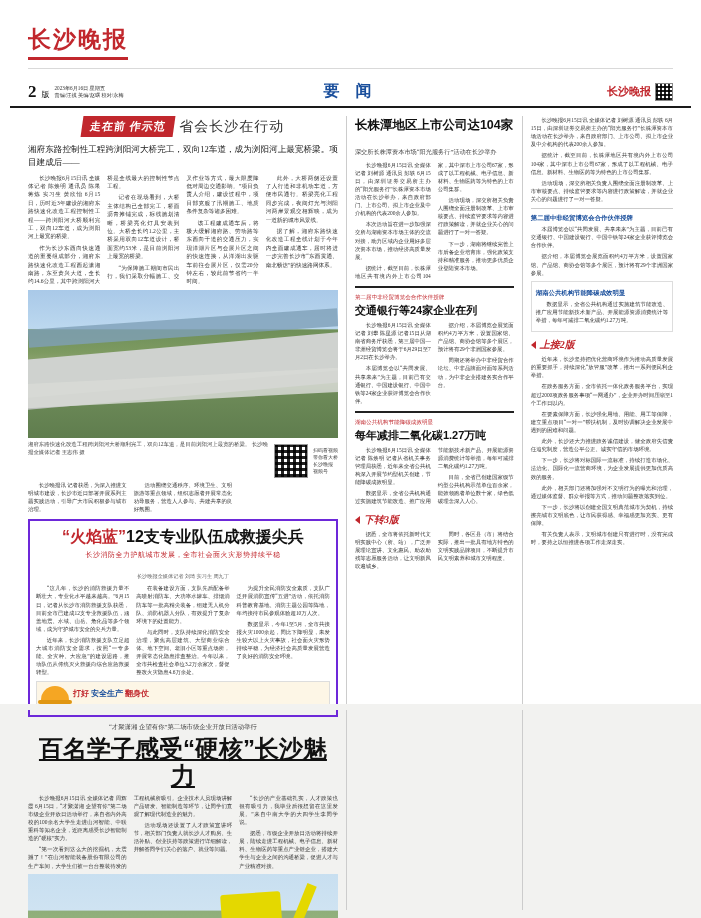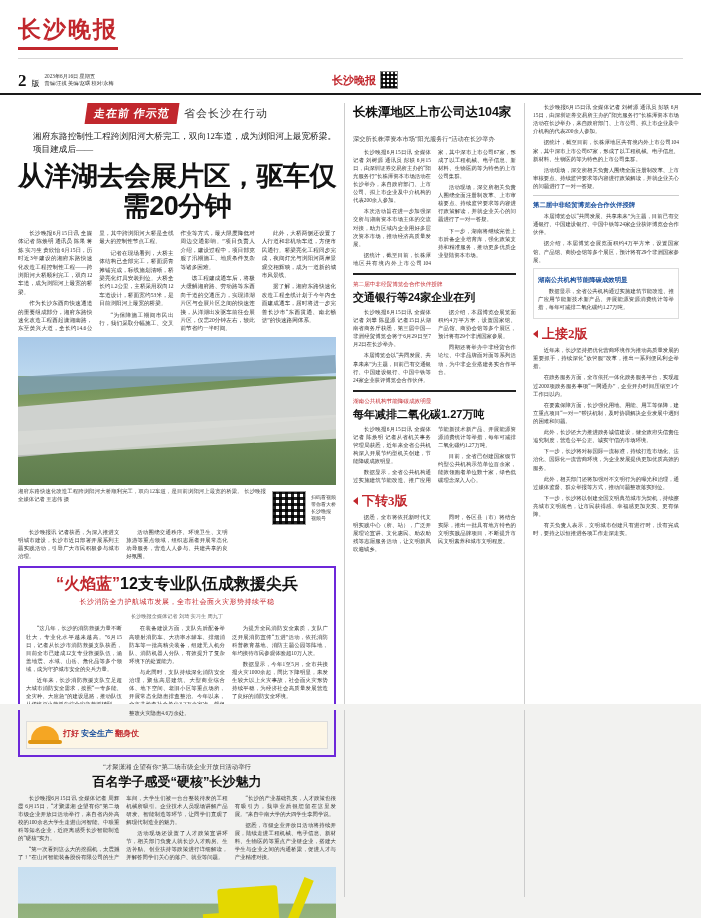--- a/index.html
+++ b/index.html
@@ -10,21 +10,21 @@
     background: #f2f2f0;
     font-family: "Liberation Serif", serif;
     color: #111;
     overflow: hidden;
   }
   .page {
     position: relative;
     width: 701px;
     height: 710px;
     background: #ffffff;
-    padding: 0;
+    padding: 10px;
   }
   
   .masthead {
     padding: 14px 18px 6px 18px;
     background: #fff;
   }
   .masthead-title {
     display: inline-block;
     color: #c1272d;
     font-family: "Liberation Serif", serif;
@@ -84,25 +84,25 @@
   
   .banner {
     display: flex; align-items: center; justify-content: center; gap: 6px;
     margin-bottom: 6px;
   }
   .banner-badge {
     background: #c1272d; color: #fff; font-weight: bold; font-size: 11px;
     padding: 3px 8px; letter-spacing: 1px;
     transform: skewX(-8deg);
   }
-  .banner-sub { font-size: 11px; color: #333; letter-spacing: 1px;}
+  .banner-sub { font-size: 14px; color: #333; letter-spacing: 1px;}
   
   .kicker {
     font-size: 8.6px; line-height: 1.55; color: #222; text-align: justify;
-    margin: 2px 0 4px 15px;
+    margin: 2px 0 4px 0;
   }
   .lead-head {
     font-size: 27px; font-weight: bold; letter-spacing: -0.5px;
     line-height: 1.12; text-align: center; margin: 2px 0 8px 0;
     font-family: "Liberation Sans", sans-serif;
   }
   
   .body-cols {
     column-count: 4; column-gap: 7px; font-size: 5.6px; line-height: 1.5;
     text-align: justify; color: #333;
@@ -143,33 +143,33 @@
   .qr-row { display: flex; gap: 5px; align-items: center; margin: 3px 0;}
   .qr-text { font-size: 5px; line-height: 1.4; color: #444;}
   
   .sec-mark {
     display: flex; align-items: center; gap: 4px; margin: 6px 0 3px 0;
   }
   .sec-mark .tri {
     width: 0;height: 0;border-top: 4px solid transparent;border-bottom: 4px solid transparent;
     border-right: 5px solid #c1272d;
   }
-  .sec-mark .label { font-size: 13px; color: #c1272d; font-weight: bold;}
+  .sec-mark .label { font-size: 10px; color: #c1272d; font-weight: bold; font-style: italic;}
   .rule-thin { height: 1px; background: #ccc; margin: 5px 0;}
   .rule-dark { height: 2px; background: #222; margin: 6px 0;}
   
   .boxed {
     border: 2px solid #6d28d9; padding: 6px; margin-top: 6px;
   }
   .box-head {
     font-size: 16px; font-weight: bold; text-align: center; line-height: 1.2;
     font-family: "Liberation Sans", sans-serif;
   }
   .box-sub {
-    font-size: 7px; color: #c1272d; text-align: center; margin: 4px 0 6px 0;
+    font-size: 7px; color: #c1272d; text-align: center; margin: 4px 0 13px 0;
     letter-spacing: .5px;
   }
   .byline { font-size: 5.2px; color: #666; text-align: center; margin-bottom: 4px;}
   
   .helmet-box {
     border: 1px solid #ddd; background: #fdf6e6; padding: 4px;
     display: flex; gap: 4px; align-items: center; margin-top: 4px;
   }
   .helmet {
     width: 28px; height: 18px; background: #f5a623; border-radius: 14px 14px 3px 3px;
@@ -177,22 +177,22 @@
   }
   .helmet:after{
     content:""; position:absolute; left:-3px; bottom:0; width:34px;height:4px;
     background:#e09612; border-radius:2px;
   }
   .helmet-txt { font-size: 8px; font-weight: bold; color: #c1272d; line-height: 1.3;}
   .helmet-txt .b { color:#1a4f9c;}
   
   .feat-kicker { font-size: 6.4px; color: #444; text-align: center; margin: 6px 0 3px 0;}
   .feat-head {
-    font-size: 13px; font-weight: bold; text-align: center; line-height: 1.15;
-    font-family: "Liberation Sans", sans-serif; margin-bottom: 4px;
+    font-size: 24px; font-weight: bold; text-align: center; line-height: 1.15;
+    font-family: "Liberation Sans", sans-serif; margin-bottom: 4px; text-decoration: underline;
   }
   .photo2 {
     width: 100%; height: 120px; margin: 4px 0 2px 0; position: relative; overflow:hidden;
     background: linear-gradient(#c8dff0 0%, #cfe3f2 30%, #8fae7a 31%, #9cbb85 60%, #b7a889 61%, #c2b294 100%);
   }
   .photo2 .excavator {
     position:absolute; right:18%; top:16%; width:60px; height:56px;
     background:#e4d800; border-radius:3px; transform: rotate(-4deg);
     box-shadow: -26px 14px 0 -10px #e4d800;
   }
@@ -227,37 +227,37 @@
     <div class="masthead-rule"></div>
   </div>
 
   <div class="folio">
     <div class="folio-left">
       <span class="folio-num">2</span>
       <span class="folio-ban">版</span>
       <span class="folio-meta" style="white-space:pre-line">2023年6月16日 星期五
 责编/汪祺 美编/赵曙 校对/永梅</span>
     </div>
+    <div class="folio-center">要 闻</div>
     <div class="folio-right">
       <span class="folio-logo">长沙晚报</span>
       <span class="folio-qr"></span>
     </div>
   </div>
 
   <div class="columns">
 
     <div class="col-main">
 
       <div class="banner">
         <span class="banner-badge">走在前 作示范</span>
         <span class="banner-sub">省会长沙在行动</span>
       </div>
 
       <div class="kicker">湘府东路控制性工程跨浏阳河大桥完工，双向12车道，成为浏阳河上最宽桥梁。项目建成后——</div>
-      <div class="lead-head">从洋湖去会展片区，驱车仅需20分钟</div>
 
       <div class="body-cols">
         <p>长沙晚报6月15日讯 全媒体记者 陈焕明 通讯员 陈果 蒋炼 实习生 黄欣怡 6月15日，历时近3年建设的湘府东路快速化改造工程控制性工程——跨浏阳河大桥顺利完工，双向12车道，成为浏阳河上最宽的桥梁。</p>
         <p>作为长沙东西向快速通道的重要组成部分，湘府东路快速化改造工程西起潇湘南路，东至黄兴大道，全长约14.6公里，其中跨浏阳河大桥是全线最大的控制性节点工程。</p>
         <p>记者在现场看到，大桥主体结构已全部完工，桥面沥青摊铺完成，标线施划清晰，桥梁亮化灯具安装到位。大桥全长约1.2公里，主桥采用双向12车道设计，桥面宽约53米，是目前浏阳河上最宽的桥梁。</p>
         <p>“为保障施工期间市民出行，我们采取分幅施工、交叉作业等方式，最大限度降低对周边交通影响。”项目负责人介绍，建设过程中，项目部克服了汛期施工、地质条件复杂等诸多困难。</p>
         <p>该工程建成通车后，将极大缓解湘府路、劳动路等东西向干道的交通压力，实现洋湖片区与会展片区之间的快速连接，从洋湖出发驱车前往会展片区，仅需20分钟左右，较此前节省约一半时间。</p>
         <p>此外，大桥两侧还设置了人行道和非机动车道，方便市民通行。桥梁亮化工程同步完成，夜间灯光与浏阳河两岸景观交相辉映，成为一道新的城市风景线。</p>
         <p>据了解，湘府东路快速化改造工程全线计划于今年内全面建成通车，届时将进一步完善长沙市“东西贯通、南北畅达”的快速路网体系。</p>
       </div>

